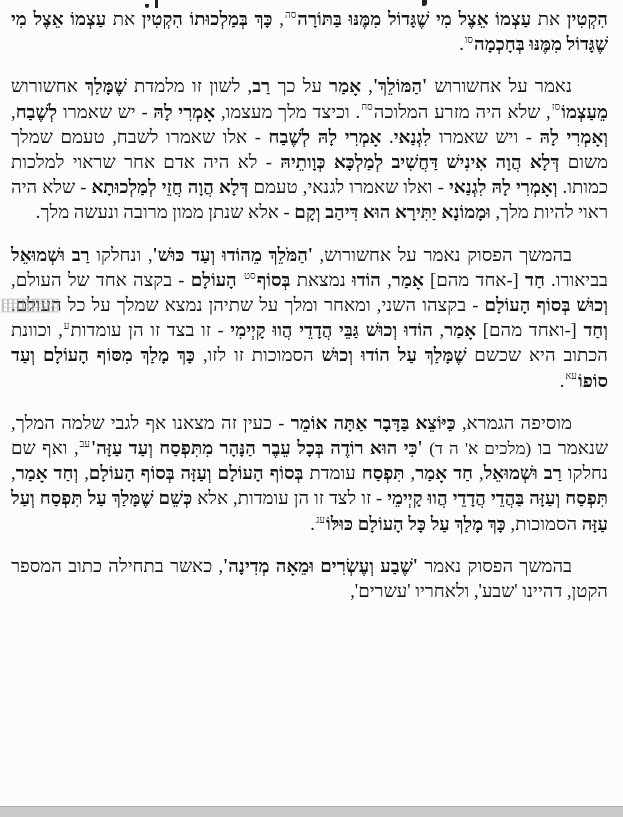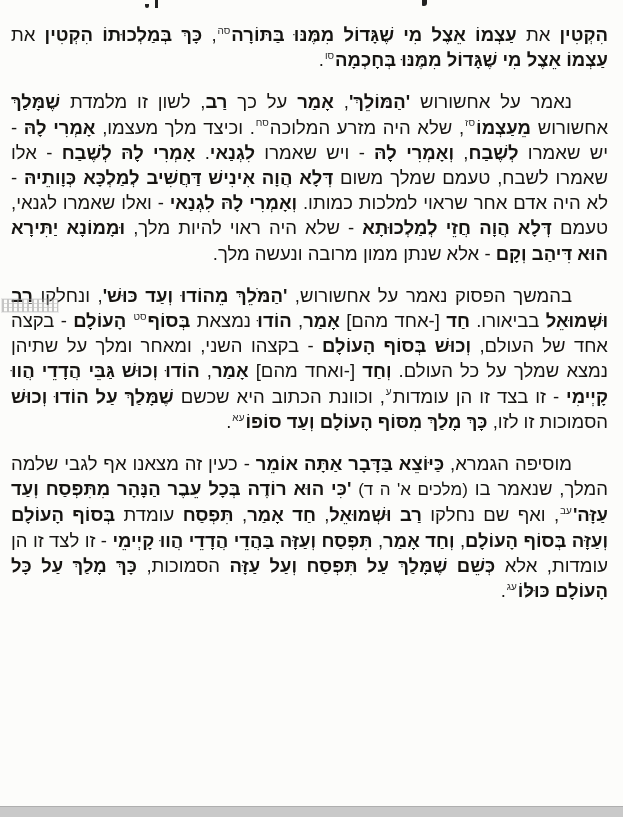--- a/index.html
+++ b/index.html
@@ -12,25 +12,25 @@
     position: relative;
     overflow: hidden;
     background: #fcfcfa;
   }
   .page {
     position: absolute;
     inset: 0;
   }
   .text-block {
     position: absolute;
-    top: 22px;
+    top: 7px;
     right: 15px;
     left: 11px;
     direction: rtl;
-    font-family: Liberation Sans, sans-serif;
+    font-family: Liberation Serif, serif;
     font-size: 18.5px;
     line-height: 25.2px;
     color: #171512;
     text-align: justify;
   }
   .para {
     margin: 0 0 17px 0;
   }
   .para.indent {
     text-indent: 36px;
@@ -94,19 +94,20 @@
 
   <span class="frag frag-a1"></span>
   <span class="frag frag-a2"></span>
   <span class="frag frag-b"></span>
 
   <div class="text-block" style="color: rgb(23, 21, 18);">
       <p class="para"><span class="run-b">הִקְטִין</span><span class="run-r"> את </span><span class="run-b">עַצְמוֹ אֵצֶל מִי שֶׁגָּדוֹל מִמֶּנּוּ בַּתּוֹרָה</span><sup class="fn">סה</sup><span class="run-r">, </span><span class="run-b">כָּךְ בְּמַלְכוּתוֹ הִקְטִין</span><span class="run-r"> את </span><span class="run-b">עַצְמוֹ אֵצֶל מִי שֶׁגָּדוֹל מִמֶּנּוּ בְּחָכְמָה</span><sup class="fn">סו</sup><span class="run-r">.</span></p>
       <p class="para indent"><span class="run-r">נאמר על אחשורוש </span><span class="run-b">'הַמּוֹלֵךְ'</span><span class="run-r">, </span><span class="run-b">אָמַר</span><span class="run-r"> על כך </span><span class="run-b">רַב</span><span class="run-r">, לשון זו מלמדת </span><span class="run-b">שֶׁמָּלַךְ</span><span class="run-r"> אחשורוש </span><span class="run-b">מֵעַצְמוֹ</span><sup class="fn">סז</sup><span class="run-r">, שלא היה מזרע המלוכה</span><sup class="fn">סח</sup><span class="run-r">. וכיצד מלך מעצמו, </span><span class="run-b">אָמְרִי לָהּ</span><span class="run-r"> - יש שאמרו </span><span class="run-b">לְשֶׁבַח</span><span class="run-r">, </span><span class="run-b">וְאָמְרִי לָהּ</span><span class="run-r"> - ויש שאמרו </span><span class="run-b">לִגְנַאי</span><span class="run-r">. </span><span class="run-b">אָמְרִי לָהּ לְשֶׁבַח</span><span class="run-r"> - אלו שאמרו לשבח, טעמם שמלך משום </span><span class="run-b">דְּלָא הֲוָה אִינִישׁ דַּחֲשִׁיב לְמַלְכָּא כְּוָותֵיהּ</span><span class="run-r"> - לא היה אדם אחר שראוי למלכות כמותו. </span><span class="run-b">וְאָמְרִי לָהּ לִגְנַאי</span><span class="run-r"> - ואלו שאמרו לגנאי, טעמם </span><span class="run-b">דְּלָא הֲוָה חֲזֵי לְמַלְכוּתָא</span><span class="run-r"> - שלא היה ראוי להיות מלך, </span><span class="run-b">וּמָמוֹנָא יַתִּירָא הוּא דִּיהַב וְקָם</span><span class="run-r"> - אלא שנתן ממון מרובה ונעשה מלך.</span></p>
       <p class="para indent"><span class="run-r">בהמשך הפסוק נאמר על אחשורוש, </span><span class="run-b">'הַמֹּלֵךְ מֵהוֹדוּ וְעַד כּוּשׁ'</span><span class="run-r">, ונחלקו </span><span class="run-b">רַב וּשְׁמוּאֵל</span><span class="run-r"> בביאורו. </span><span class="run-b">חַד</span><span class="run-r"> [-אחד מהם] </span><span class="run-b">אָמַר</span><span class="run-r">, </span><span class="run-b">הוֹדוּ</span><span class="run-r"> נמצאת </span><span class="run-b">בְּסוֹף</span><sup class="fn">סט</sup><span class="run-b"> הָעוֹלָם</span><span class="run-r"> - בקצה אחד של העולם, </span><span class="run-b">וְכוּשׁ בְּסוֹף הָעוֹלָם</span><span class="run-r"> - בקצהו השני, ומאחר ומלך על שתיהן נמצא שמלך על כל העולם. </span><span class="run-b">וְחַד</span><span class="run-r"> [-ואחד מהם] </span><span class="run-b">אָמַר</span><span class="run-r">, </span><span class="run-b">הוֹדוּ וְכוּשׁ גַּבֵּי הֲדָדֵי הֲווּ קָיְימִי</span><span class="run-r"> - זו בצד זו הן עומדות</span><sup class="fn">ע</sup><span class="run-r">, וכוונת הכתוב היא שכשם </span><span class="run-b">שֶׁמָּלַךְ עַל הוֹדוּ וְכוּשׁ</span><span class="run-r"> הסמוכות זו לזו, </span><span class="run-b">כָּךְ מָלַךְ מִסּוֹף הָעוֹלָם וְעַד סוֹפוֹ</span><sup class="fn">עא</sup><span class="run-r">.</span></p>
       <p class="para indent"><span class="run-r">מוסיפה הגמרא, </span><span class="run-b">כַּיּוֹצֵא בַּדָּבָר אַתָּה אוֹמֵר</span><span class="run-r"> - כעין זה מצאנו אף לגבי שלמה המלך, שנאמר בו </span><span class="cite">(מלכים א' ה ד)</span><span class="run-r"> </span><span class="run-b">'כִּי הוּא רוֹדֶה בְּכָל עֵבֶר הַנָּהָר מִתִּפְסַח וְעַד עַזָּה'</span><sup class="fn">עב</sup><span class="run-r">, ואף שם נחלקו </span><span class="run-b">רַב וּשְׁמוּאֵל</span><span class="run-r">, </span><span class="run-b">חַד אָמַר</span><span class="run-r">, </span><span class="run-b">תִּפְסַח</span><span class="run-r"> עומדת </span><span class="run-b">בְּסוֹף הָעוֹלָם וְעַזָּה בְּסוֹף הָעוֹלָם</span><span class="run-r">, </span><span class="run-b">וְחַד אָמַר</span><span class="run-r">, </span><span class="run-b">תִּפְסַח וְעַזָּה בַּהֲדֵי הֲדָדֵי הֲווּ קָיְימֵי</span><span class="run-r"> - זו לצד זו הן עומדות, אלא </span><span class="run-b">כְּשֵׁם שֶׁמָּלַךְ עַל תִּפְסַח וְעַל עַזָּה</span><span class="run-r"> הסמוכות, </span><span class="run-b">כָּךְ מָלַךְ עַל כָּל הָעוֹלָם כּוּלּוֹ</span><sup class="fn">עג</sup><span class="run-r">.</span></p>
+      <p class="para indent"><span class="run-r">בהמשך הפסוק נאמר </span><span class="run-b">'שֶׁבַע וְעֶשְׂרִים וּמֵאָה מְדִינָה'</span><span class="run-r">, כאשר בתחילה כתוב המספר הקטן, דהיינו 'שבע', ולאחריו 'עשרים',</span></p>
     </div>
 
   <div class="stamp"></div>
 
   <div class="scan-bar"></div>
 
 </div>
 
 </body></html>

